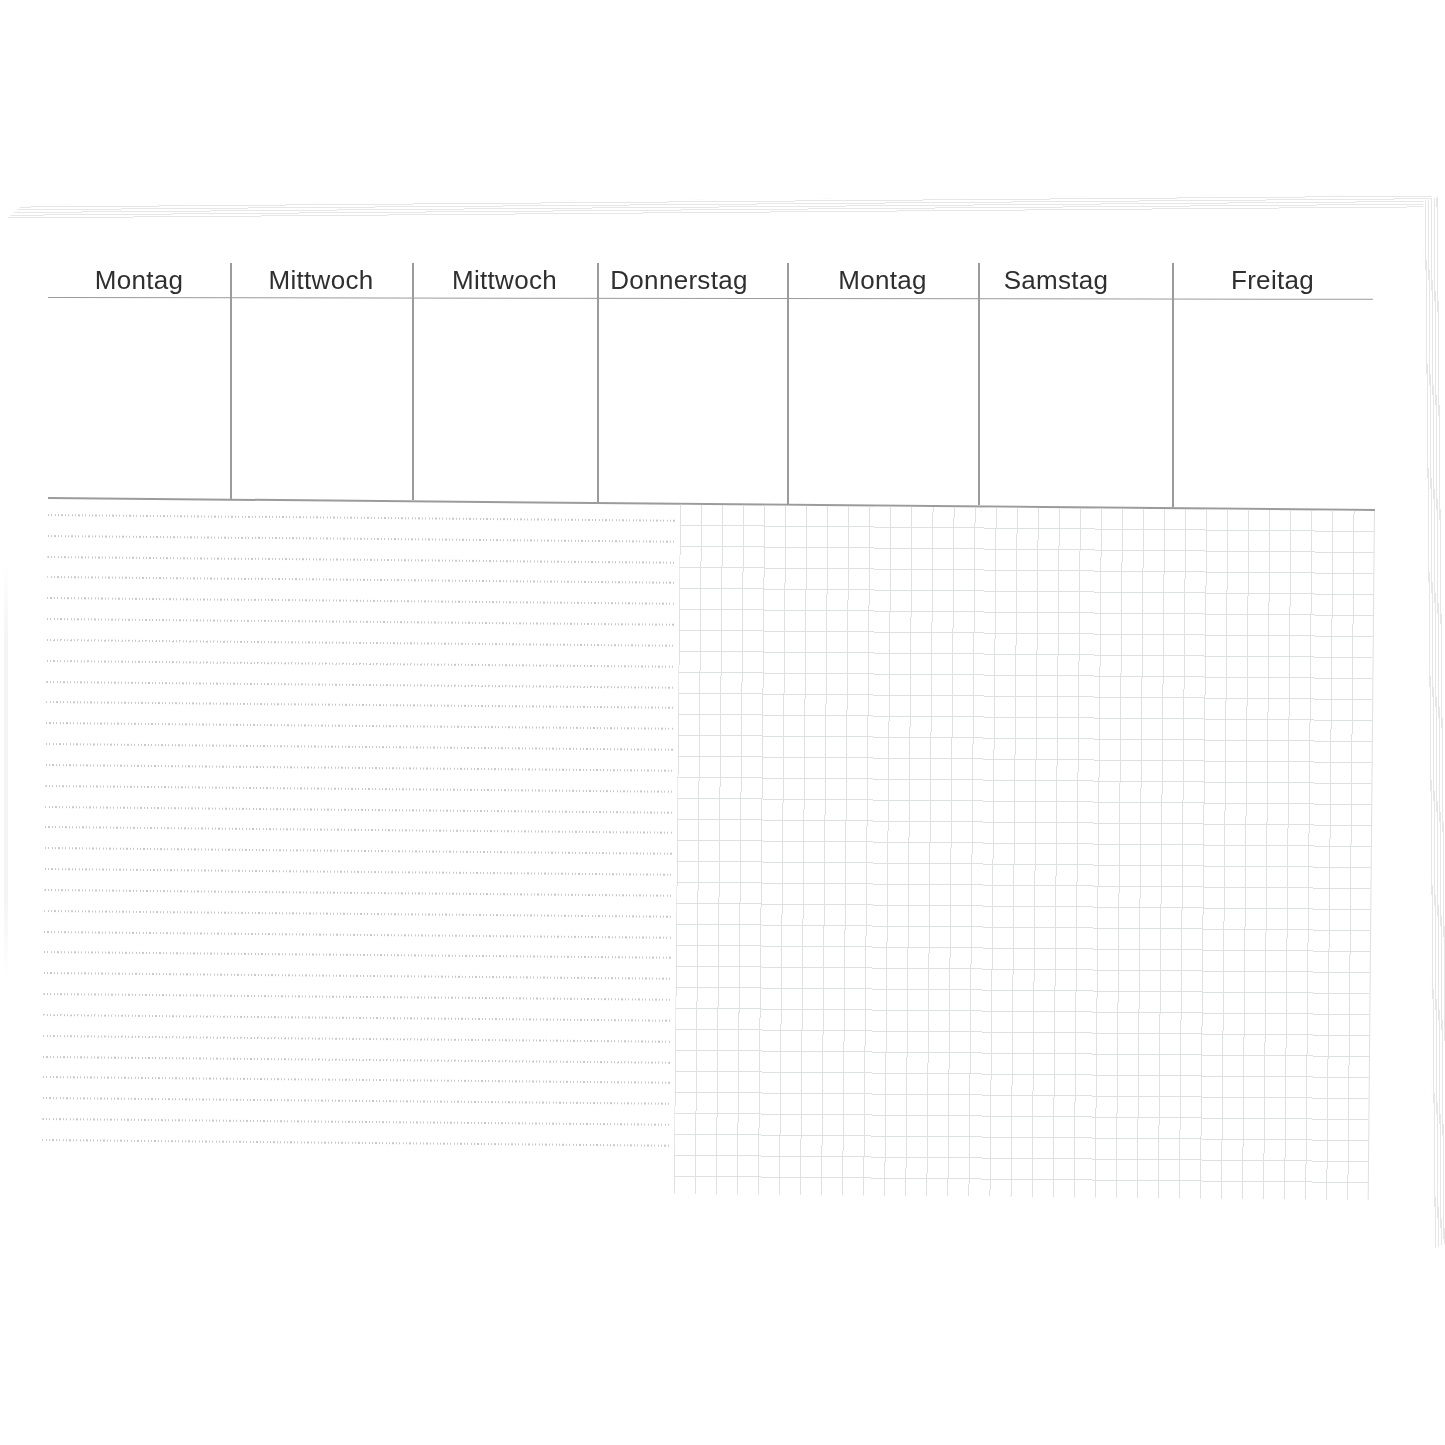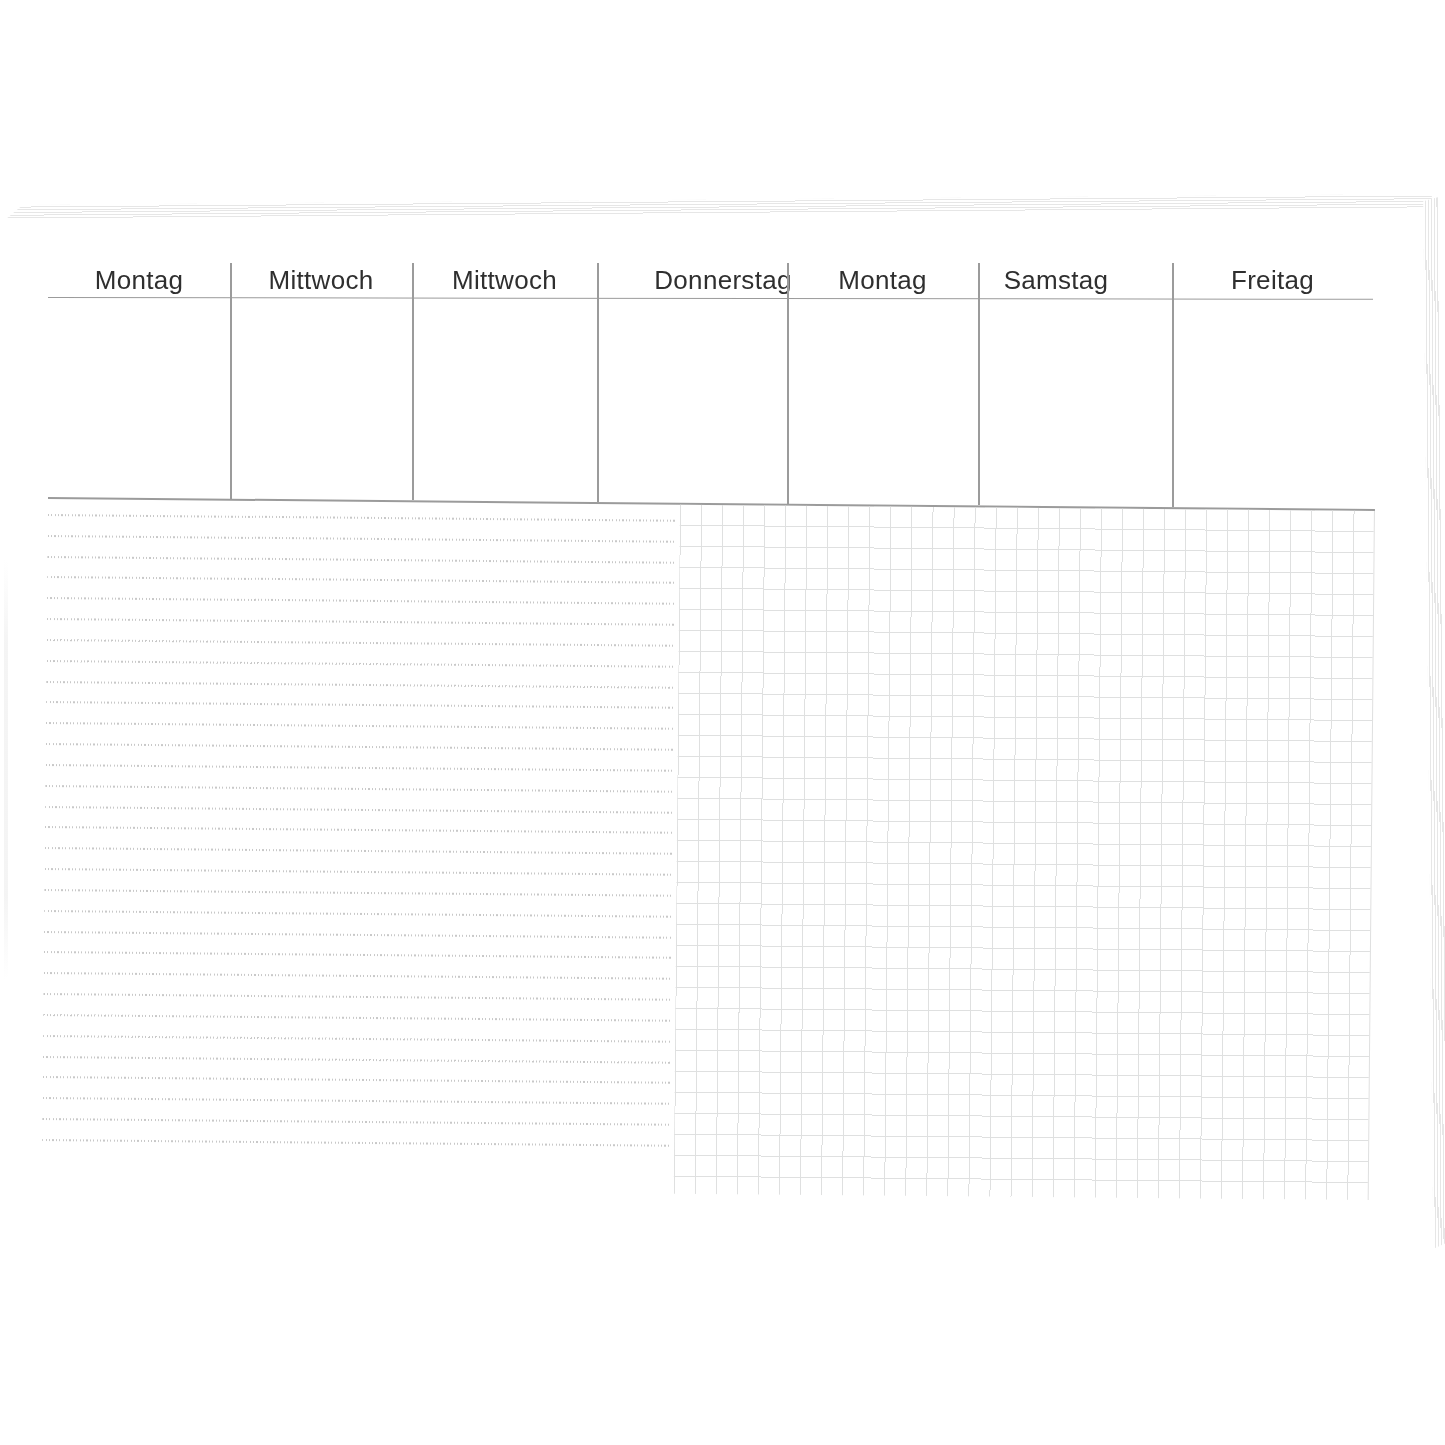--- a/index.html
+++ b/index.html
@@ -33,21 +33,21 @@
 
   
   .day-row{position:absolute;left:48px;top:262px;width:1325px;height:36px;}
   .day-cell{
     position:absolute;top:0;height:36px;
     display:flex;align-items:center;justify-content:center;
     font-size:26px;letter-spacing:.3px;color:var(--ink,#2f2f2f);
     white-space:nowrap;
   }
   .c1{left:0;width:182px;} .c2{left:182px;width:182px;} .c3{left:364px;width:185px;}
-  .c4{left:549px;width:164px;padding-left:44px;} .c5{left:739px;width:191px;} .c6{left:930px;width:156px;}
+  .c4{left:549px;width:164px;} .c5{left:739px;width:191px;} .c6{left:930px;width:156px;}
   .c7{left:1124px;width:201px;}
 
   .header-underline{
     position:absolute;left:48px;top:297px;width:1325px;height:0;
     border-top:1.6px solid var(--rule,#9b9b9b);
     transform:rotate(0.08deg);transform-origin:0 0;
   }
 
   .dv{position:absolute;width:1.6px;background:var(--rule,#9b9b9b);top:263px;}
   .d1{left:230px;height:236px;} .d2{left:412px;height:237px;} .d3{left:597px;height:239px;}

